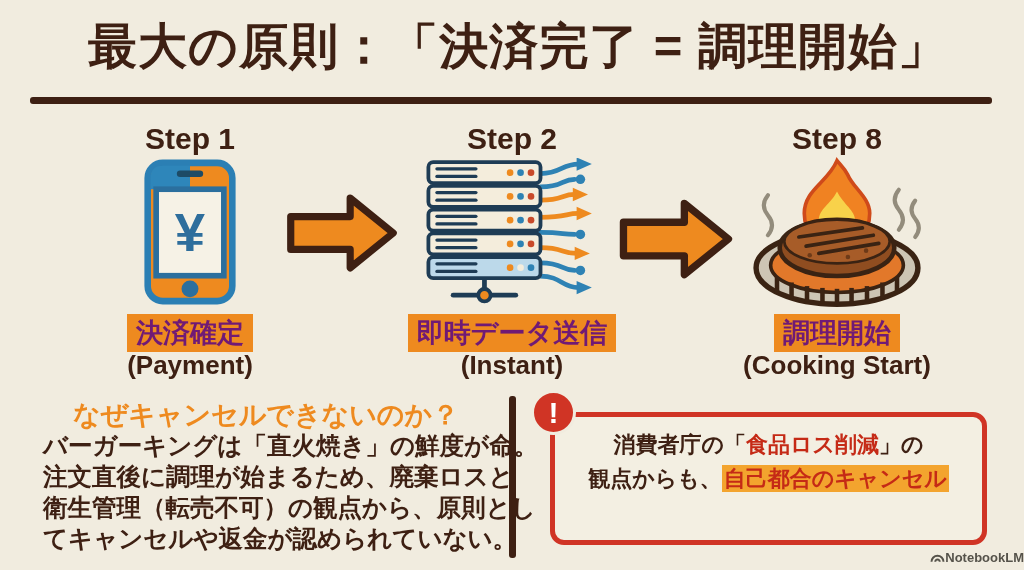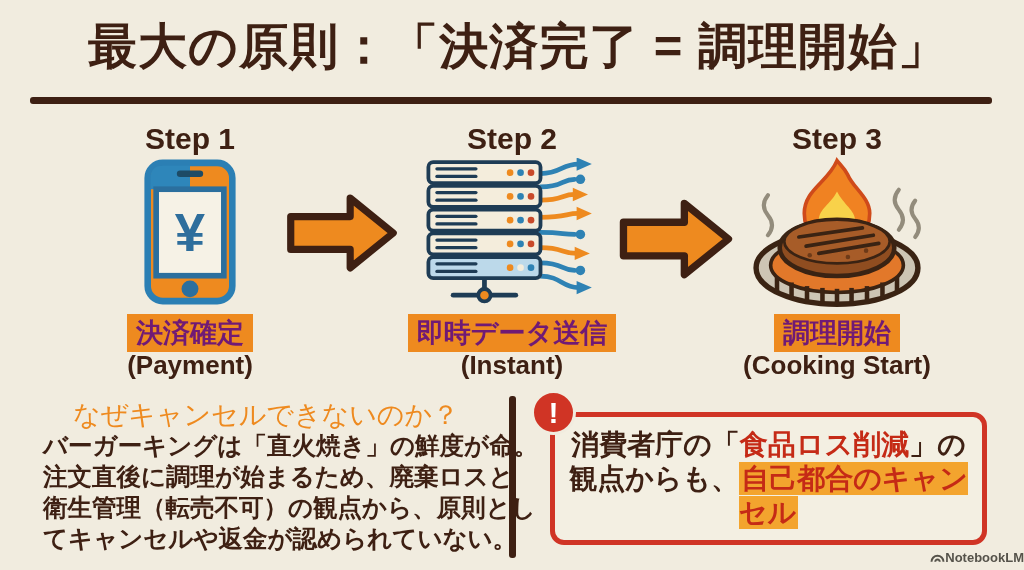--- a/index.html
+++ b/index.html
@@ -27,37 +27,37 @@
   .caption{
     display:inline-block; background:#ee8a1f; color:#701a75;
     font-size:27px; font-weight:800; padding:1px 9px;
   }
   .caption-en{ margin-top:2px; font-size:26px; font-weight:800; white-space:nowrap; }
   .arrow{ position:absolute; }
   .arrow1{ left:282px; top:192px; } .arrow2{ left:614px; top:197px; }
 
   .left-heading{
     position:absolute; left:40px; top:397px; width:452px; text-align:center;
-    font-size:27px; font-weight:400; color:#ee8a1f;
+    font-size:27px; font-weight:700; color:#ee8a1f;
   }
   .left-body{
     position:absolute; left:43px; top:430px; width:466px;
     font-size:24.5px; font-weight:700; line-height:31px; color:#3e2013;
     white-space:nowrap;
   }
   .divider{
     position:absolute; left:509px; top:396px; width:7px; height:162px;
     background:#3e2013; border-radius:3px;
   }
   .alert-box{
     position:absolute; left:550px; top:412px; width:437px; height:133px;
     border:5px solid #d03425; border-radius:14px; box-sizing:border-box;
     background:#f3efe2;
   }
-  .alert-text{ margin-top:11px; text-align:center; font-size:28px; font-weight:800; line-height:34px; }
+  .alert-text{ margin-top:11px; text-align:center; font-size:22px; font-weight:800; line-height:34px; }
   .seg-dark{ color:#3e2013; }
   .seg-red{ color:#c52a16; }
   .seg-red-hl{ color:#c52a16; background:#f3a42e; padding:1px 2px; }
   .alert-icon{
     position:absolute; left:531px; top:390px; width:45px; height:45px;
     background:#d03425; border:3px solid #f1ecdf; border-radius:50%;
     box-sizing:border-box; color:#ffffff; font-size:30px; font-weight:900;
     display:flex; align-items:center; justify-content:center; line-height:1;
   }
   .watermark{
@@ -167,21 +167,21 @@
     <div class="caption-en">(Instant)</div>
   </div>
 
   <div class="arrow arrow2">
     <svg width="126" height="84" viewBox="0 0 110 80">
       <polygon points="4,24 62,24 62,6 104,40 62,74 62,56 4,56" fill="#ee8a1f" stroke="#3e2013" stroke-width="7" stroke-linejoin="round"></polygon>
     </svg>
   </div>
 
   <div class="step step3">
-    <div class="step-label">Step 3</div>
+    <div class="step-label">Step 8</div>
     <div class="icon-box">
       <svg width="192" height="150" viewBox="0 0 200 165">
 
         <g fill="none" stroke="#938c7c" stroke-width="4.5" stroke-linecap="round">
           <path d="M24 42 q-9 11 0 22 q9 11 0 22"></path>
           <path d="M168 36 q-9 11 0 22 q9 11 0 22"></path>
           <path d="M186 48 q-8 10 0 20 q8 10 0 20"></path>
         </g>
 
         <path d="M100 4 C90 28 64 36 64 62 C64 84 80 97 100 97 C120 97 136 84 136 62 C136 45 118 34 112 20 C108 12 104 9 100 4 Z" fill="#f08222" stroke="#cf4a1a" stroke-width="4"></path>

